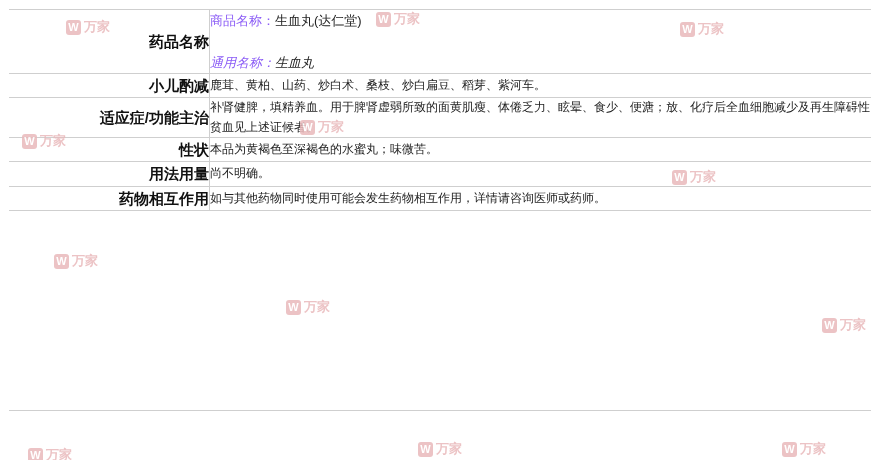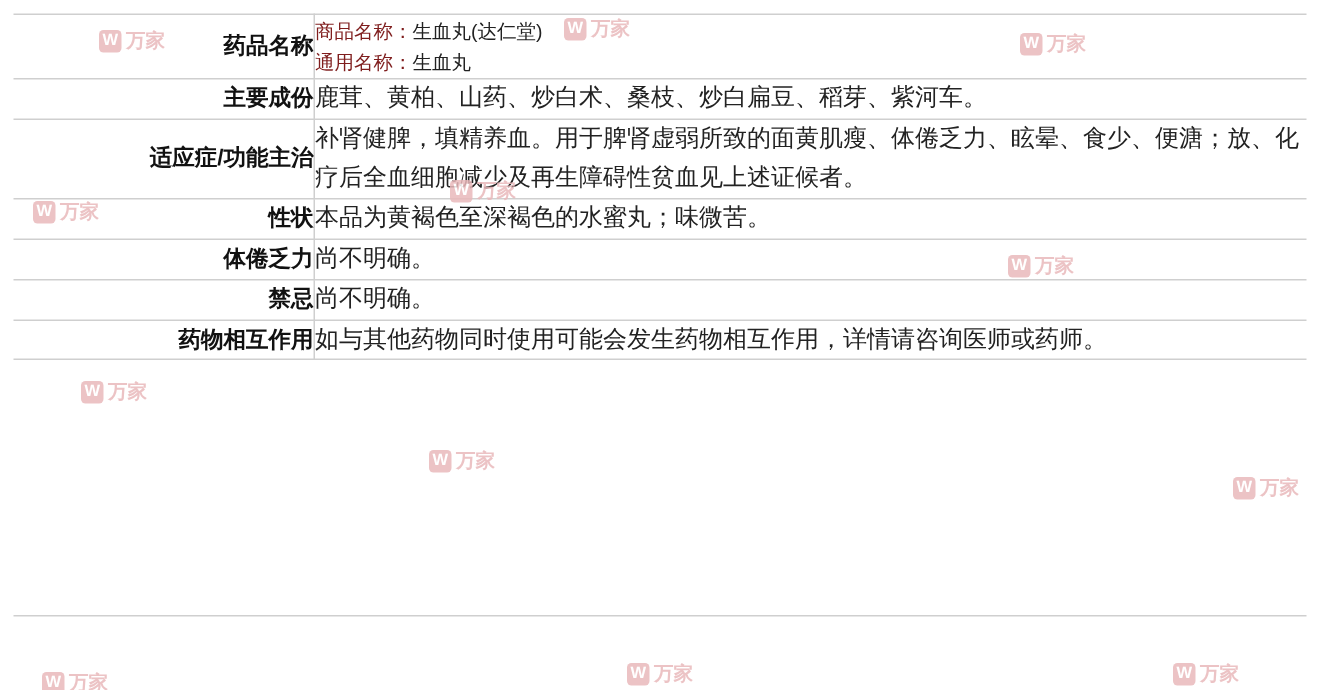--- a/index.html
+++ b/index.html
@@ -72,28 +72,28 @@
     text-align: right;
     padding: 9px 10px 9px 4px;
     font-size: 15px;
     font-weight: bold;
     color: #111111;
     line-height: 1.55;
     border-right: 1px solid #cfcfcf;
   }
   td.value {
     padding: 9px 10px 9px 12px;
-    font-size: 16px;
+    font-size: 12px;
     color: #222222;
     line-height: 1.62;
     text-align: left;
   }
   .sub-row { display: block; }
-  .sub-row .k { color: #7f1d1d; }
-  .sub-row + .sub-row { margin-top: 0; }
+  .sub-row .k { color: #8b5cf6; }
+  .sub-row + .sub-row { margin-top: 21px; font-style: italic; }
   .value.small { font-size: 13px; }
   .bottom-rule {
     position: absolute;
     left: 9px;
     top: 410px;
     width: 862px;
     height: 1px;
     background: #cfcfcf;
     z-index: 1;
   }
@@ -109,37 +109,33 @@
         <td class="value small">
           <span class="sub-row">
             <span class="k">商品名称：</span><span>生血丸(达仁堂)</span>
           </span>
           <span class="sub-row">
             <span class="k">通用名称：</span><span>生血丸</span>
           </span>
         </td>
       </tr>
       <tr>
-        <td class="label">主要成份</td>
+        <td class="label">小儿酌减</td>
         <td class="value">鹿茸、黄柏、山药、炒白术、桑枝、炒白扁豆、稻芽、紫河车。</td>
       </tr>
       <tr>
         <td class="label">适应症/功能主治</td>
         <td class="value">补肾健脾，填精养血。用于脾肾虚弱所致的面黄肌瘦、体倦乏力、眩晕、食少、便溏；放、化疗后全血细胞减少及再生障碍性贫血见上述证候者。</td>
       </tr>
       <tr>
         <td class="label">性状</td>
         <td class="value">本品为黄褐色至深褐色的水蜜丸；味微苦。</td>
       </tr>
       <tr>
-        <td class="label">体倦乏力</td>
-        <td class="value">尚不明确。</td>
-      </tr>
-      <tr>
-        <td class="label">禁忌</td>
+        <td class="label">用法用量</td>
         <td class="value">尚不明确。</td>
       </tr>
       <tr>
         <td class="label">药物相互作用</td>
         <td class="value">如与其他药物同时使用可能会发生药物相互作用，详情请咨询医师或药师。</td>
       </tr>
     </tbody>
   </table>
 </div>
 

